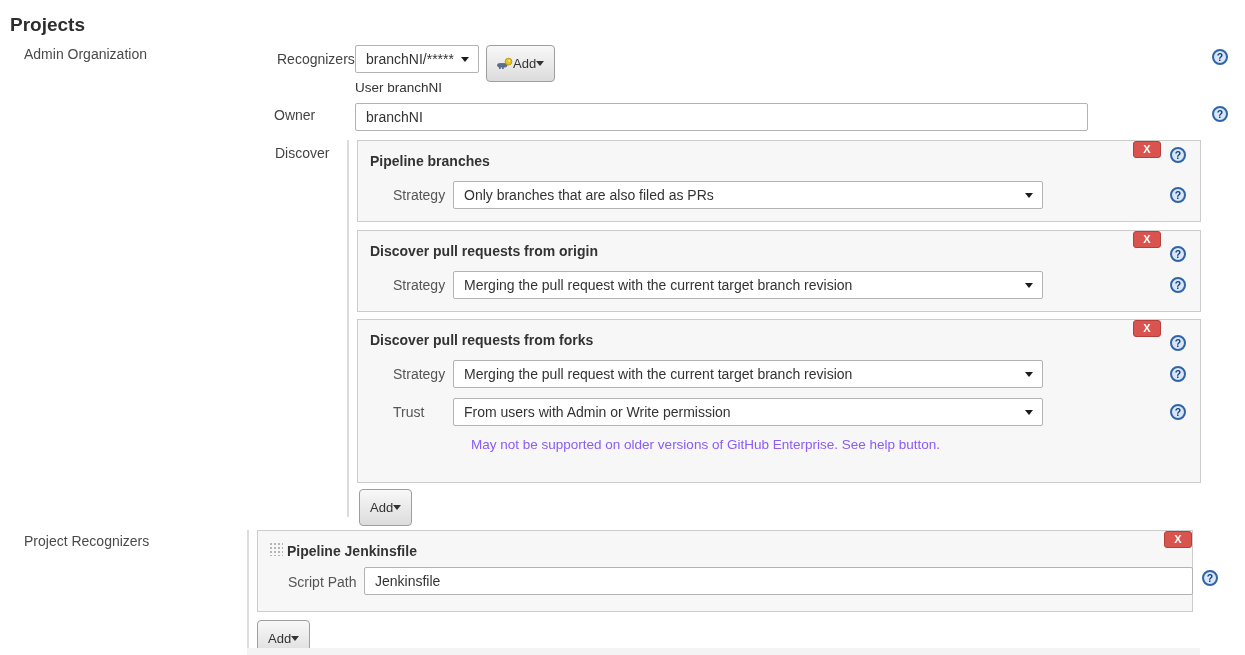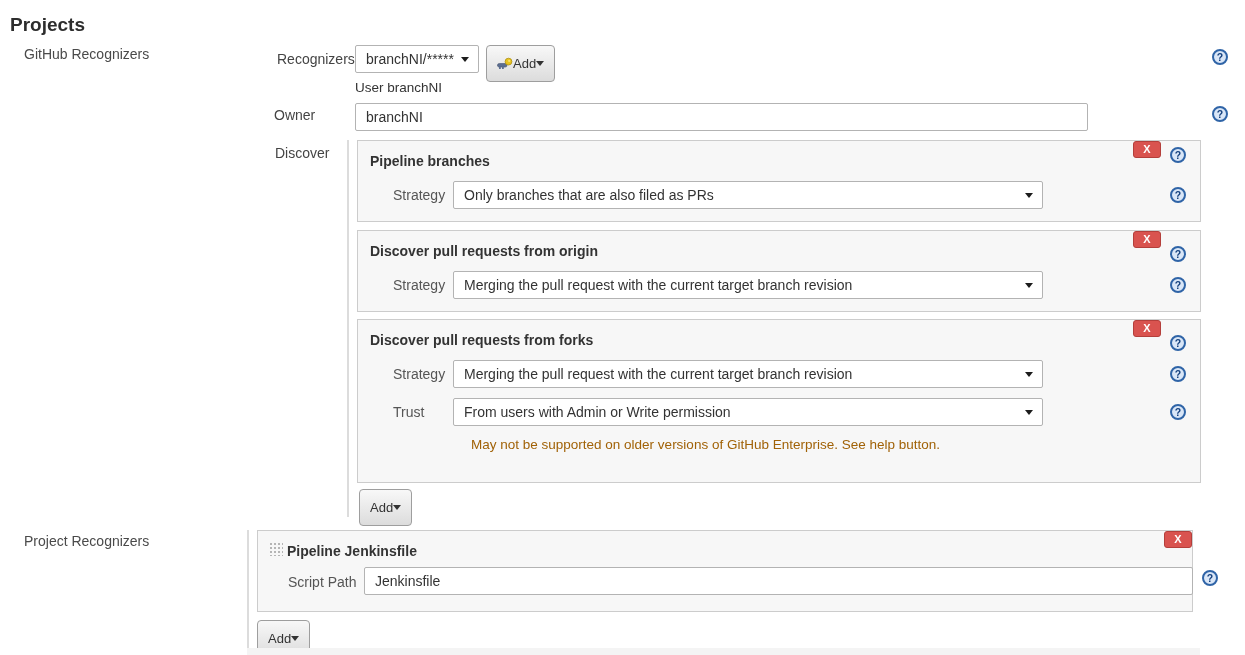--- a/index.html
+++ b/index.html
@@ -86,39 +86,39 @@
   #chunk1 .chunk-help.hdr { top:6px; }
   #chunk2 .chunk-help.hdr, #chunk3 .chunk-help.hdr { top:15px; }
   .chunk-help.row1 { top:46px; }
   .chunk-help.row2 { top:84px; }
 
   .chunk-row-label { position:absolute; left:35px; font-size:14px; color:#555; line-height:1; }
   .chunk-select { position:absolute; left:95px; width:590px; }
   .row1-label { top:47px; }  .row1-ctrl { top:40px; }
   .row2-label { top:85px; }  .row2-ctrl { top:78px; }
 
-  .chunk-note { position:absolute; left:113px; top:117px; font-size:13.5px; color:#a16207; }
+  .chunk-note { position:absolute; left:113px; top:117px; font-size:13.5px; color:#8b5cf6; }
 
   
   .drag-handle { position:absolute; left:11px; top:11px; width:14px; height:14px;
                  background-image:radial-gradient(#b5b5b5 1px, transparent 1.2px);
                  background-size:4px 4px; cursor:grab; }
   #lbl-scriptpath { position:absolute; left:30px; top:44px; font-size:14px; color:#555; line-height:1; }
   #inp-scriptpath { position:absolute; left:106px; top:36px; width:829px; }
 
   #footer-strip { left:247px; top:648px; width:953px; height:7px; background:#f4f4f4; }
 </style>
 </head>
 <body>
 
 <div class="canvas">
 
   <h1 class="abs" id="title">Projects</h1>
 
-  <div class="abs section-label" id="lbl-ghorg">GitHub Recognizers</div>
+  <div class="abs section-label" id="lbl-ghorg">Admin Organization</div>
 
   <div class="abs field-label" id="lbl-credentials">Recognizers</div>
 
   <div class="abs select" id="sel-credentials">
     <span class="select-text">branchNI/******</span>
     <span class="sel-caret"></span>
   </div>
 
   <button class="abs btn" id="btn-add-cred">
     <span class="key-icon">

